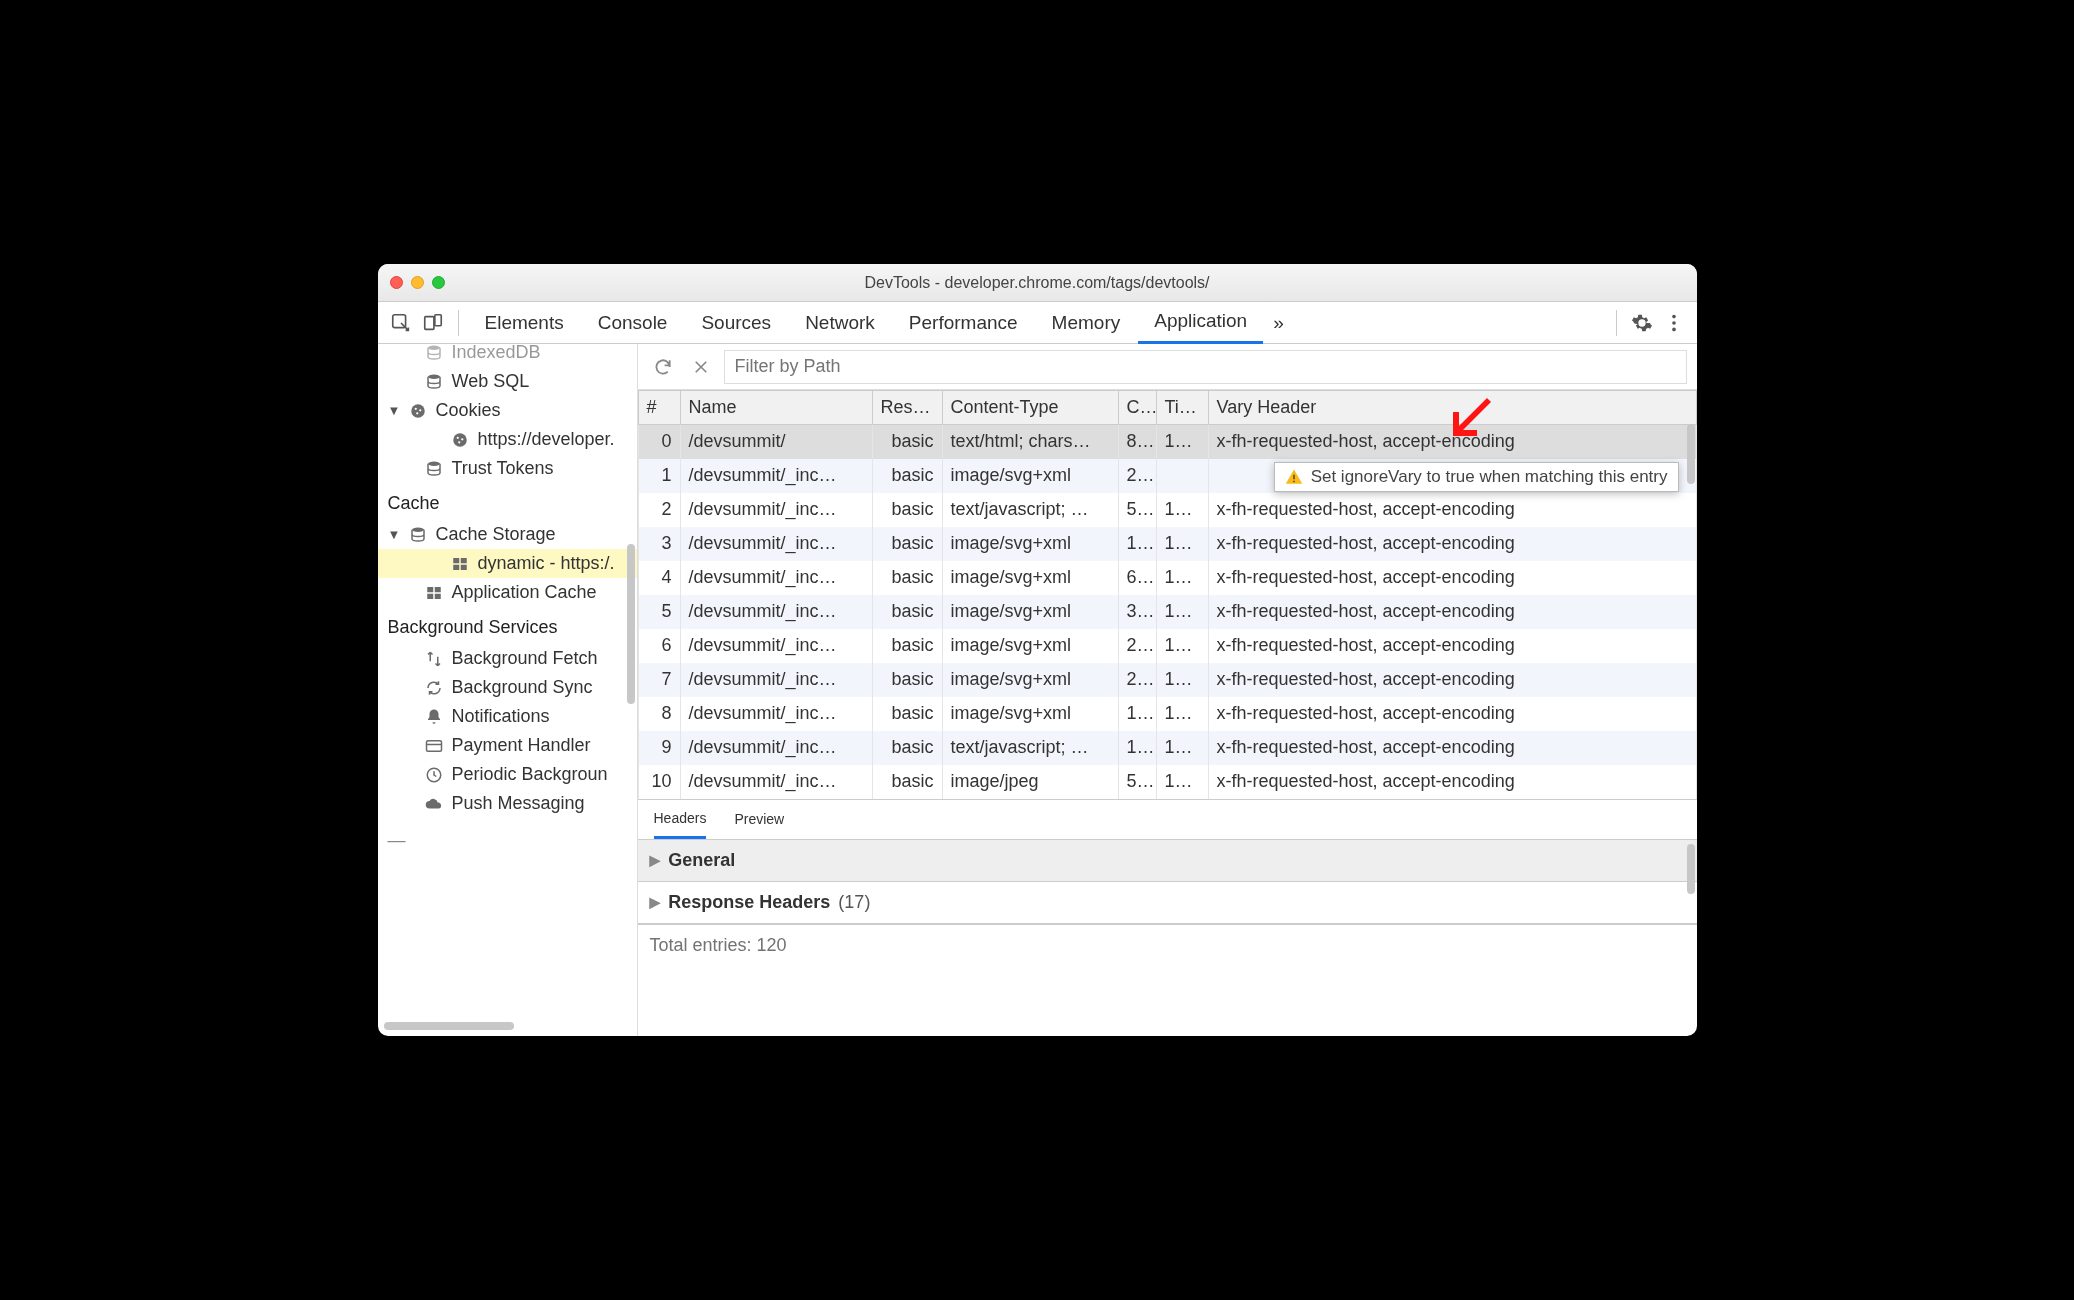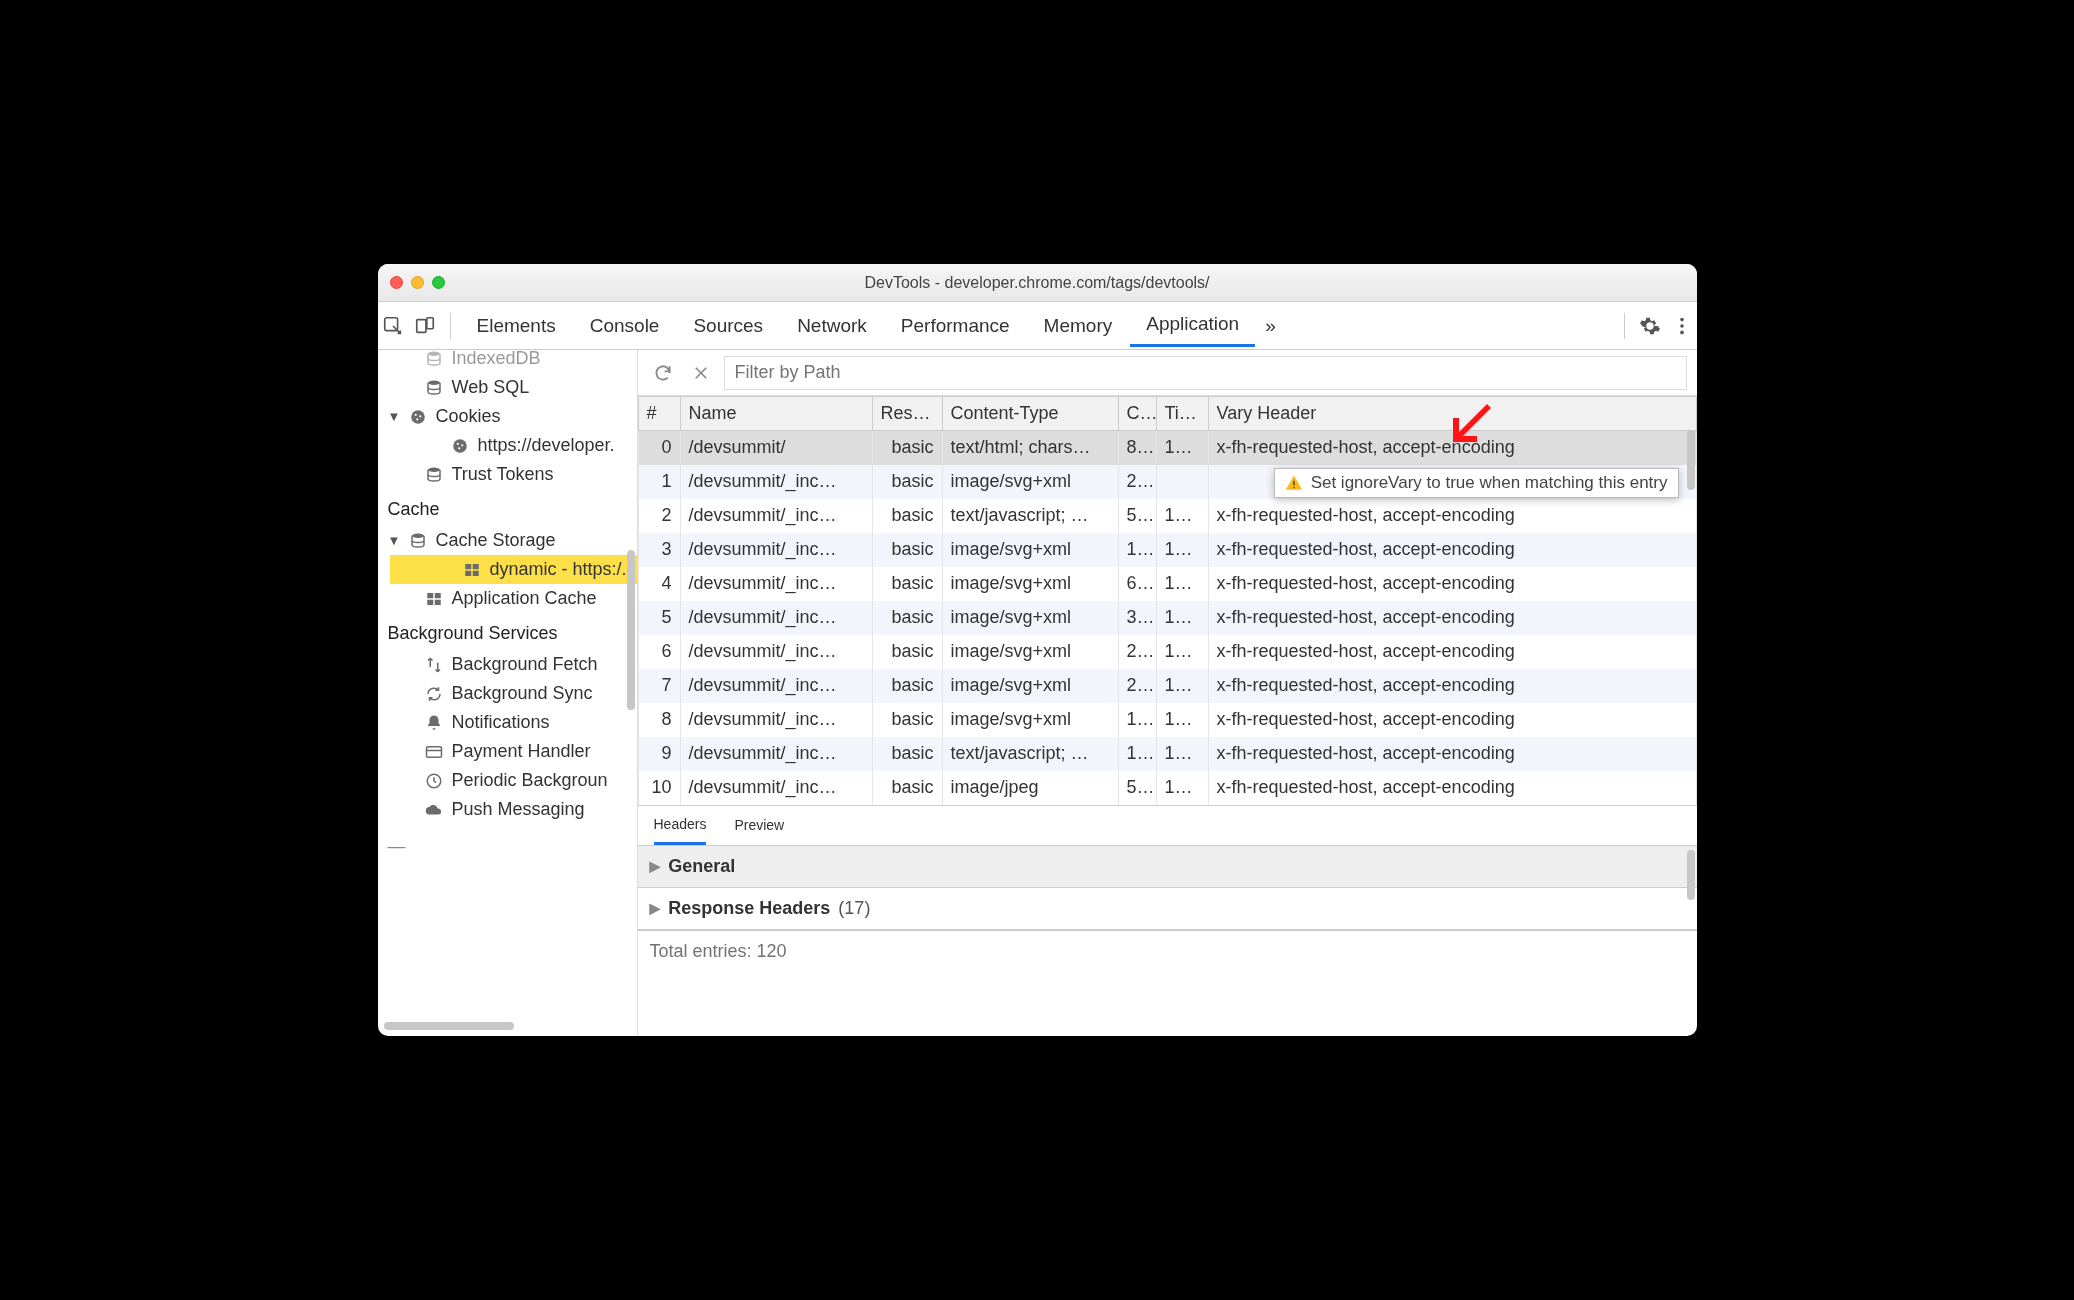--- a/index.html
+++ b/index.html
@@ -5,33 +5,33 @@
   * { box-sizing: border-box; margin: 0; padding: 0; font-family: -apple-system, "Helvetica Neue", Arial, sans-serif; }
   body { background: #000; display:flex; align-items:center; justify-content:center; width:2074px; height:1300px; }
   .wrap { width:1319px; height:772px; background:#fff; border-radius:10px; box-shadow:0 20px 60px rgba(0,0,0,0.6); overflow:hidden; display:flex; flex-direction:column; position:relative; }
   .titlebar { height:38px; background:linear-gradient(#f6f6f6,#e8e8e8); border-bottom:1px solid #ccc; display:flex; align-items:center; padding:0 12px; position:relative;}
   .traffic { display:flex; gap:8px; }
   .dot { width:13px; height:13px; border-radius:50%; }
   .dot.r { background:#ff5f57; border:1px solid #e24238;}
   .dot.y { background:#febc2e; border:1px solid #dea023;}
   .dot.g { background:#28c840; border:1px solid #1dad2c;}
   .title { position:absolute; left:0; right:0; text-align:center; font-size:16px; color:#444;}
-  .tabs { height:48px; border-bottom:1px solid #ccc; display:flex; align-items:center; padding:0 0; gap:2px;}
+  .tabs { height:42px; border-bottom:1px solid #ccc; display:flex; align-items:center; padding:0 8px; gap:2px;}
   .tabs .ibtn { width:30px; height:30px; display:flex; align-items:center; justify-content:center; color:#555; }
   .tabs .sep { width:1px; height:26px; background:#ccc; margin:0 8px;}
   .tab { padding:0 16px; height:42px; display:flex; align-items:center; color:#333; font-size:19px; cursor:pointer;}
   .tab.active { color:#333; border-bottom:3px solid #1a73e8; font-weight:500;}
   .spacer { flex:1; }
   .body { flex:1; display:flex; overflow:hidden; }
   .sidebar { width:260px; border-right:1px solid #ddd; overflow:hidden; font-size:18px; color:#333; position:relative;}
   .side-inner { padding:4px 0 8px 0; }
   .side-item { display:flex; align-items:center; gap:8px; padding:4px 8px 4px 26px; white-space:nowrap; overflow:hidden; text-overflow:ellipsis; cursor:pointer;}
   .sub { padding-left:46px; }
   .sub2 { padding-left:72px; }
-  .side-item.selected { background:#fde047;margin-left:12px; }
+  .side-item.selected { background:#fef9c3; }
   .tree-toggle { width:12px; color:#555; font-size:13px; margin-left:-18px;}
   .section { padding:10px 10px 6px 10px; font-size:18px; color:#222;}
   .sidebar .icon { width:20px; height:20px; display:flex; align-items:center; justify-content:center; color:#6b6b6b;}
   .sidebar .hscroll { position:absolute; left:6px; bottom:6px; height:8px; width:130px; background:#c7c7c7; border-radius:4px;}
   .main { flex:1; display:flex; flex-direction:column; overflow:hidden; position:relative;}
   .toolbar { height:46px; border-bottom:1px solid #ddd; display:flex; align-items:center; padding:0 10px; gap:8px;}
   .tbtn { width:30px; height:30px; display:flex; align-items:center; justify-content:center; color:#888; cursor:pointer;}
   .filter { flex:1; height:34px; border:1px solid #ddd; padding:0 10px; font-size:18px; color:#555;}
   .grid-wrap { position:relative; flex:0 0 auto; border-bottom:1px solid #ccc; }
   table { width:100%; border-collapse:collapse; table-layout:fixed; }

